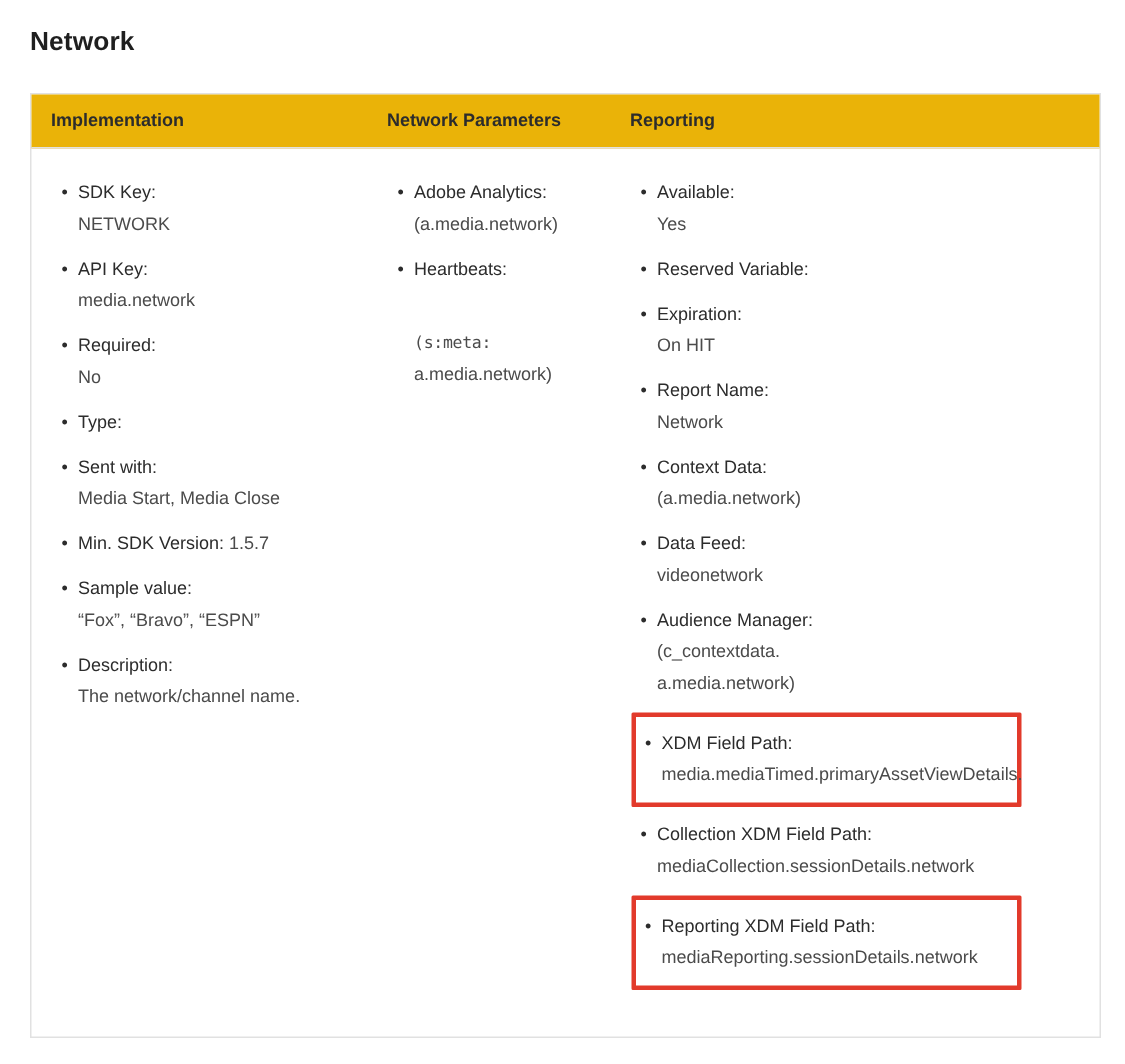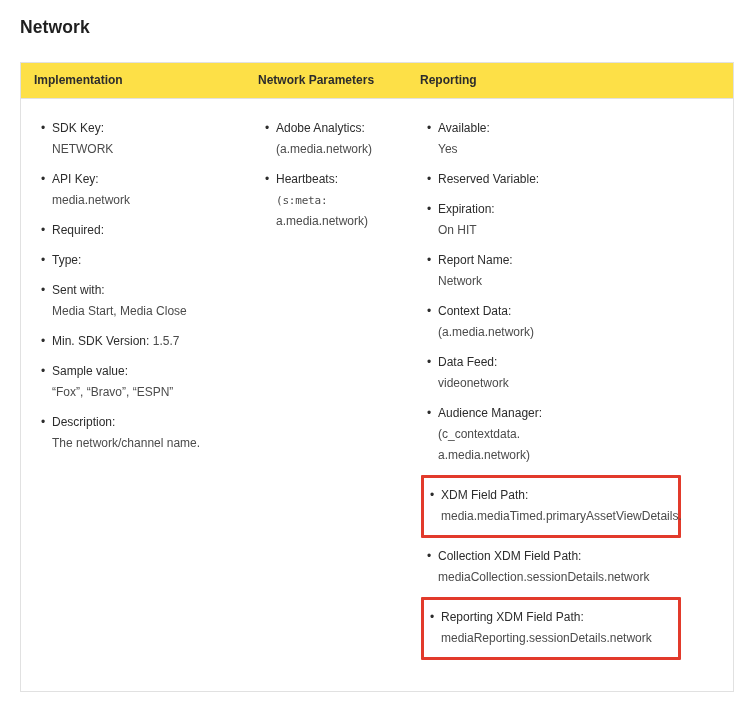--- a/index.html
+++ b/index.html
@@ -24,21 +24,21 @@
   .doc-table {
     margin: 22px 16px 0 20px;
     width: 714px;
     border: 1px solid #e1e1e1;
     background: #ffffff;
   }
 
   .thead {
     display: grid;
     grid-template-columns: 224px 162px 1fr;
-    background: #fde047;
+    background: #eab308;
     border-bottom: 1px solid #e1e1e1;
     height: 36px;
   }
   .th {
     padding: 0 6px 0 13px;
     font-size: 12px;
     font-weight: 700;
     color: #2c2c2c;
     line-height: 35px;
     white-space: nowrap;
@@ -72,20 +72,21 @@
   .label {
     font-weight: 400;
     color: #2c2c2c;
   }
   .inline-value { color: #4b4b4b; font-weight: 400; }
   .value-line { color: #4b4b4b; }
   .value-line.mono {
     font-family: "DejaVu Sans Mono", monospace;
     font-size: 11px;
     letter-spacing: -0.2px;
+    margin-top: 28px;
   }
 
   .item.highlighted {
     border: 3px solid var(--highlight-red, #e23a2b);
     border-radius: 1px;
     margin-left: -6px;
     width: 260px;
     padding: 7px 4px 8px 17px;
     margin-bottom: 8px;
   }
@@ -108,20 +109,21 @@
           <div class="item">
             <div class="label-line"><span class="bullet">•</span><span class="label">SDK Key:</span></div>
             <div class="value-line">NETWORK</div>
           </div>
           <div class="item">
             <div class="label-line"><span class="bullet">•</span><span class="label">API Key:</span></div>
             <div class="value-line">media.network</div>
           </div>
           <div class="item">
             <div class="label-line"><span class="bullet">•</span><span class="label">Required:</span></div>
+            <div class="value-line">No</div>
           </div>
           <div class="item">
             <div class="label-line"><span class="bullet">•</span><span class="label">Type:</span></div>
           </div>
           <div class="item">
             <div class="label-line"><span class="bullet">•</span><span class="label">Sent with:</span></div>
             <div class="value-line">Media Start, Media Close</div>
           </div>
           <div class="item">
             <div class="label-line"><span class="bullet">•</span><span class="label">Min. SDK Version:</span><span class="inline-value">&nbsp;1.5.7</span></div>

